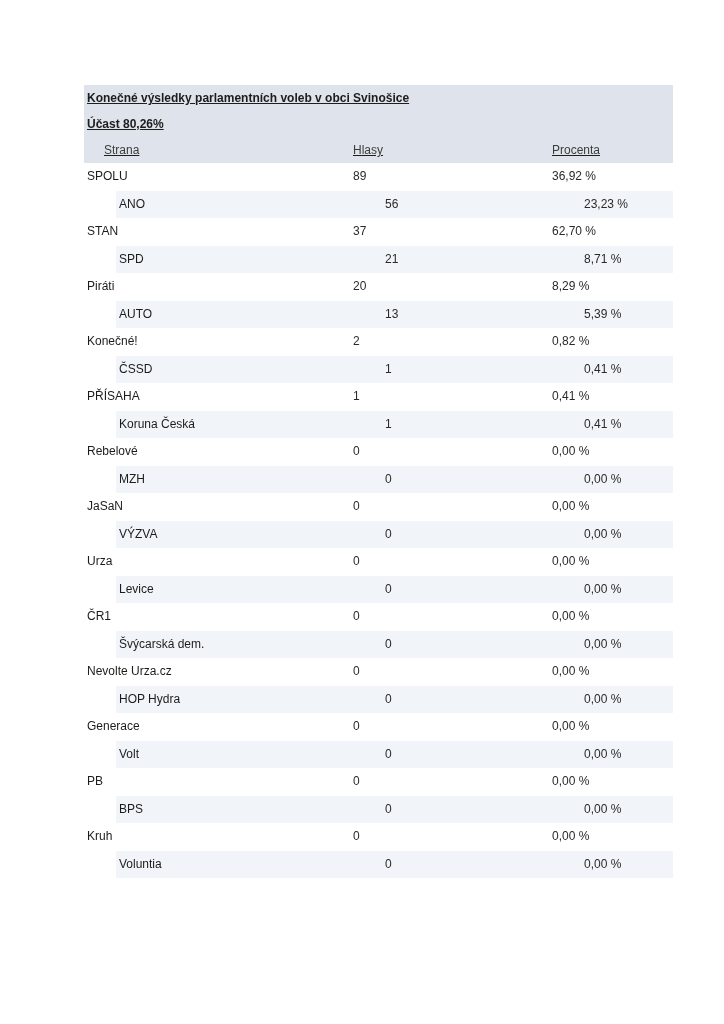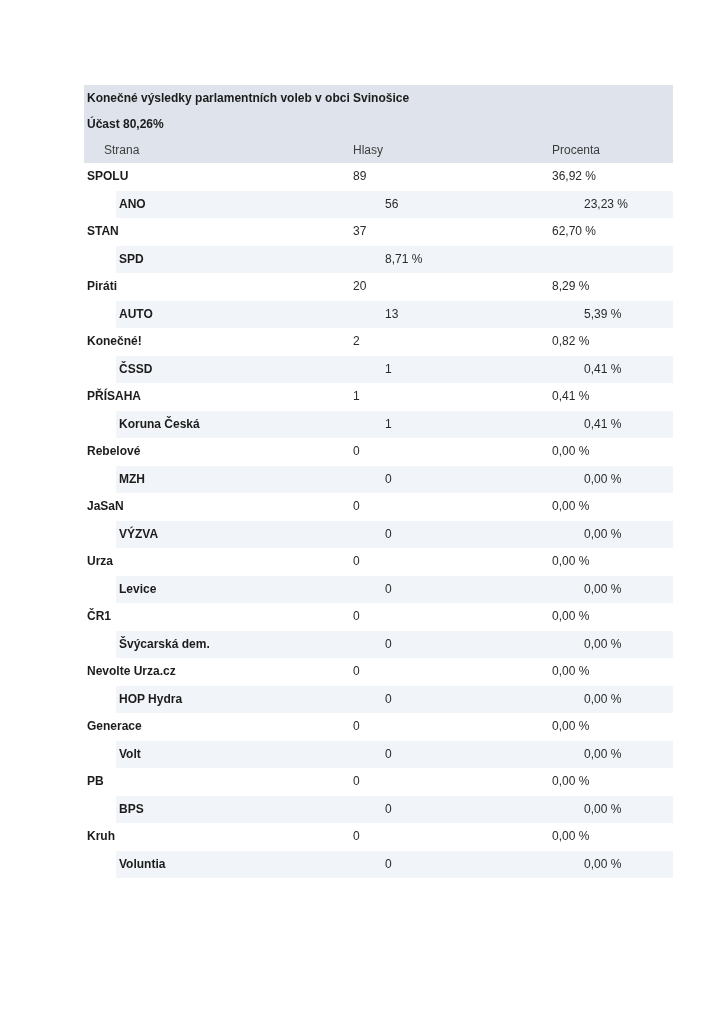--- a/index.html
+++ b/index.html
@@ -21,20 +21,21 @@
   }
   .results-table {
     position: absolute;
     left: 84px;
     top: 85px;
     width: 589px;
     color: var(--text-color, #1f1f1f);
   }
   .table-head {
     background: var(--header-bg, #dfe4ec);
+    text-decoration: underline;
   }
   .head-line {
     height: 26px;
     line-height: 26px;
     padding-left: 3px;
     font-size: 12px;
     font-weight: bold;
     color: #1c1c1c;
     white-space: nowrap;
   }
@@ -56,21 +57,21 @@
     height: 27.5px;
     line-height: 27.5px;
     font-size: 12px;
     white-space: nowrap;
   }
   .row.striped {
     background: var(--stripe-bg, #f1f4f8);
     margin-left: 32px;
   }
   .cell-party {
-    font-weight: bold;
+    font-weight: normal;
     padding-left: 3px;
     color: #1c1c1c;
   }
   .cell-votes, .cell-pct {
     color: #2a2a2a;
   }
 </style>
 </head>
 <body>
 
@@ -101,20 +102,21 @@
   </div>
 
   <div class="row">
     <span class="cell-party">STAN</span>
     <span class="cell-votes">37</span>
     <span class="cell-pct">62,70 %</span>
   </div>
 
   <div class="row striped">
     <span class="cell-party">SPD</span>
+    <span class="cell-votes">21</span>
     <span class="cell-pct">8,71 %</span>
   </div>
 
   <div class="row">
     <span class="cell-party">Piráti</span>
     <span class="cell-votes">20</span>
     <span class="cell-pct">8,29 %</span>
   </div>
 
   <div class="row striped">

